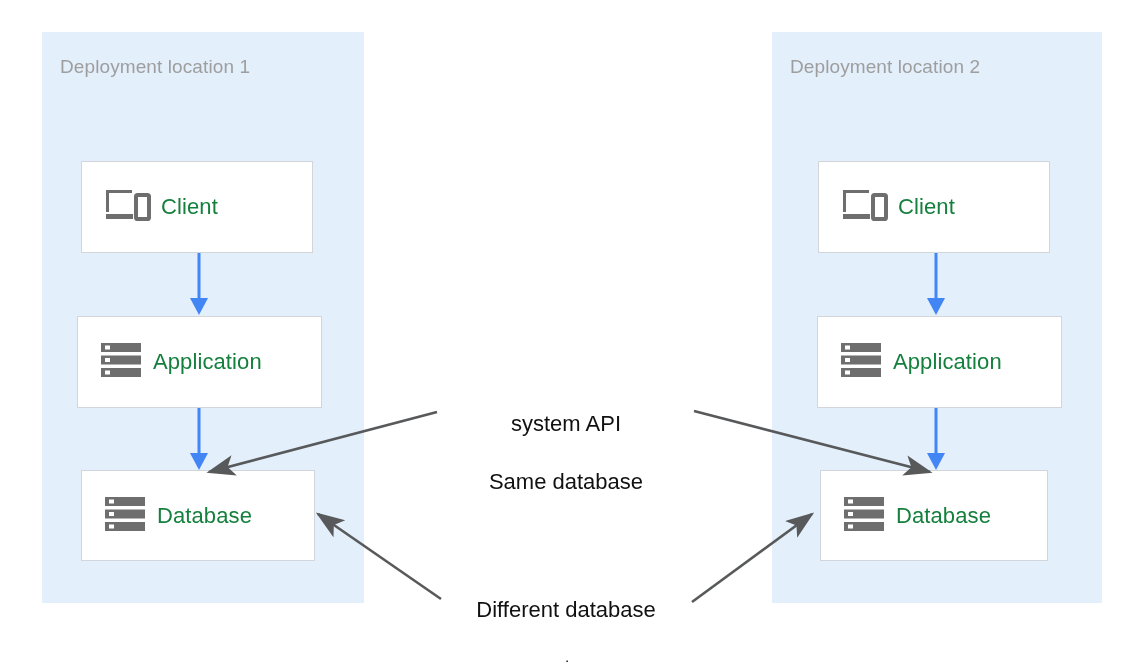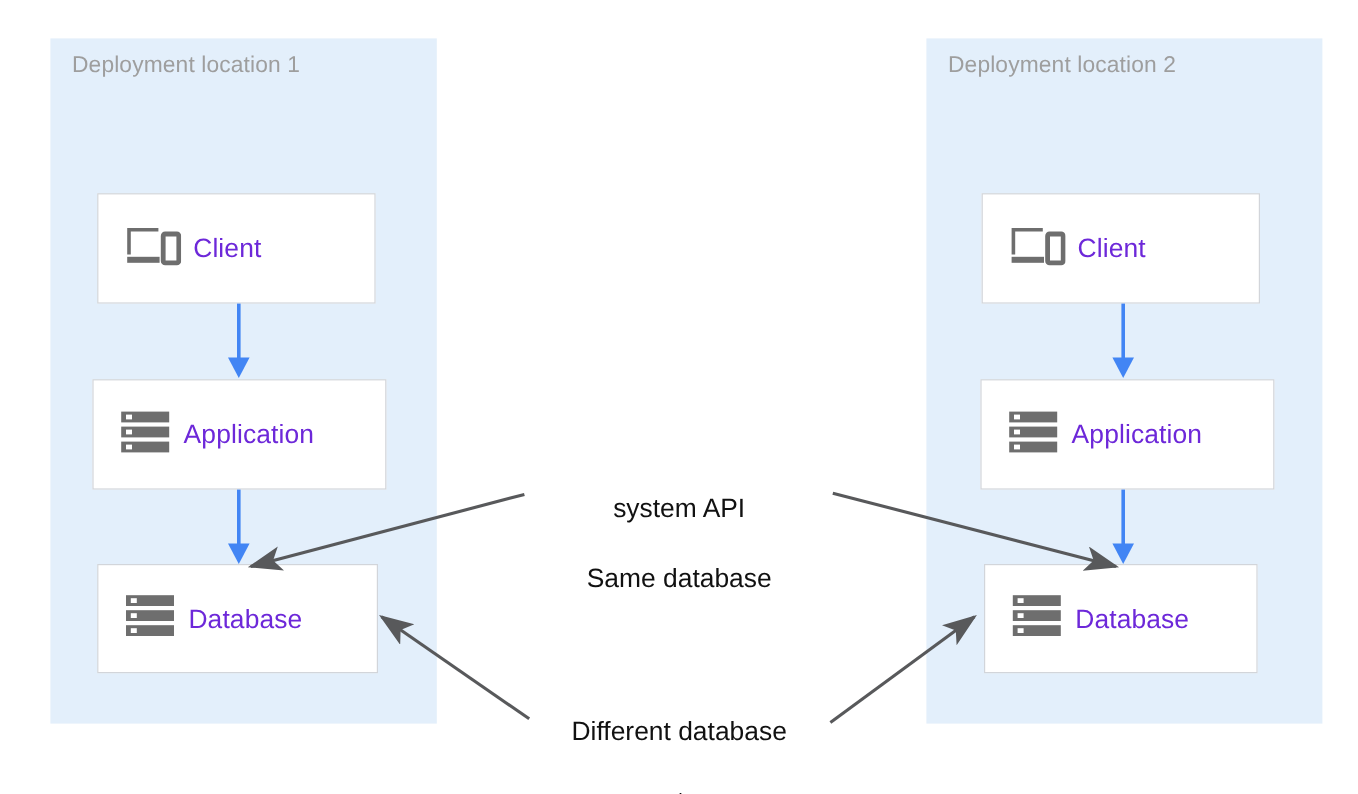--- a/index.html
+++ b/index.html
@@ -21,21 +21,21 @@
 
   
   .panel {
     position: absolute;
     background: #e3effb;
     box-sizing: border-box;
   }
   .panel-title {
     position: absolute;
     left: 18px;
-    top: 12px;
+    top: 24px;
     font-size: 19px;
     color: #9e9e9e;
     letter-spacing: 0.1px;
     white-space: nowrap;
   }
 
   
   .node {
     position: absolute;
     background: #ffffff;
@@ -46,21 +46,21 @@
     z-index: 4;
   }
   .node .node-icon {
     flex: 0 0 auto;
     margin-left: 21px;
     margin-right: 10px;
     display: block;
   }
   .node .node-label {
     font-size: 22px;
-    color: #6d28d9;
+    color: #15803d;
     white-space: nowrap;
     letter-spacing: 0.1px;
   }
 
   
   .layer {
     position: absolute;
     left: 0;
     top: 0;
     width: 1132px;

